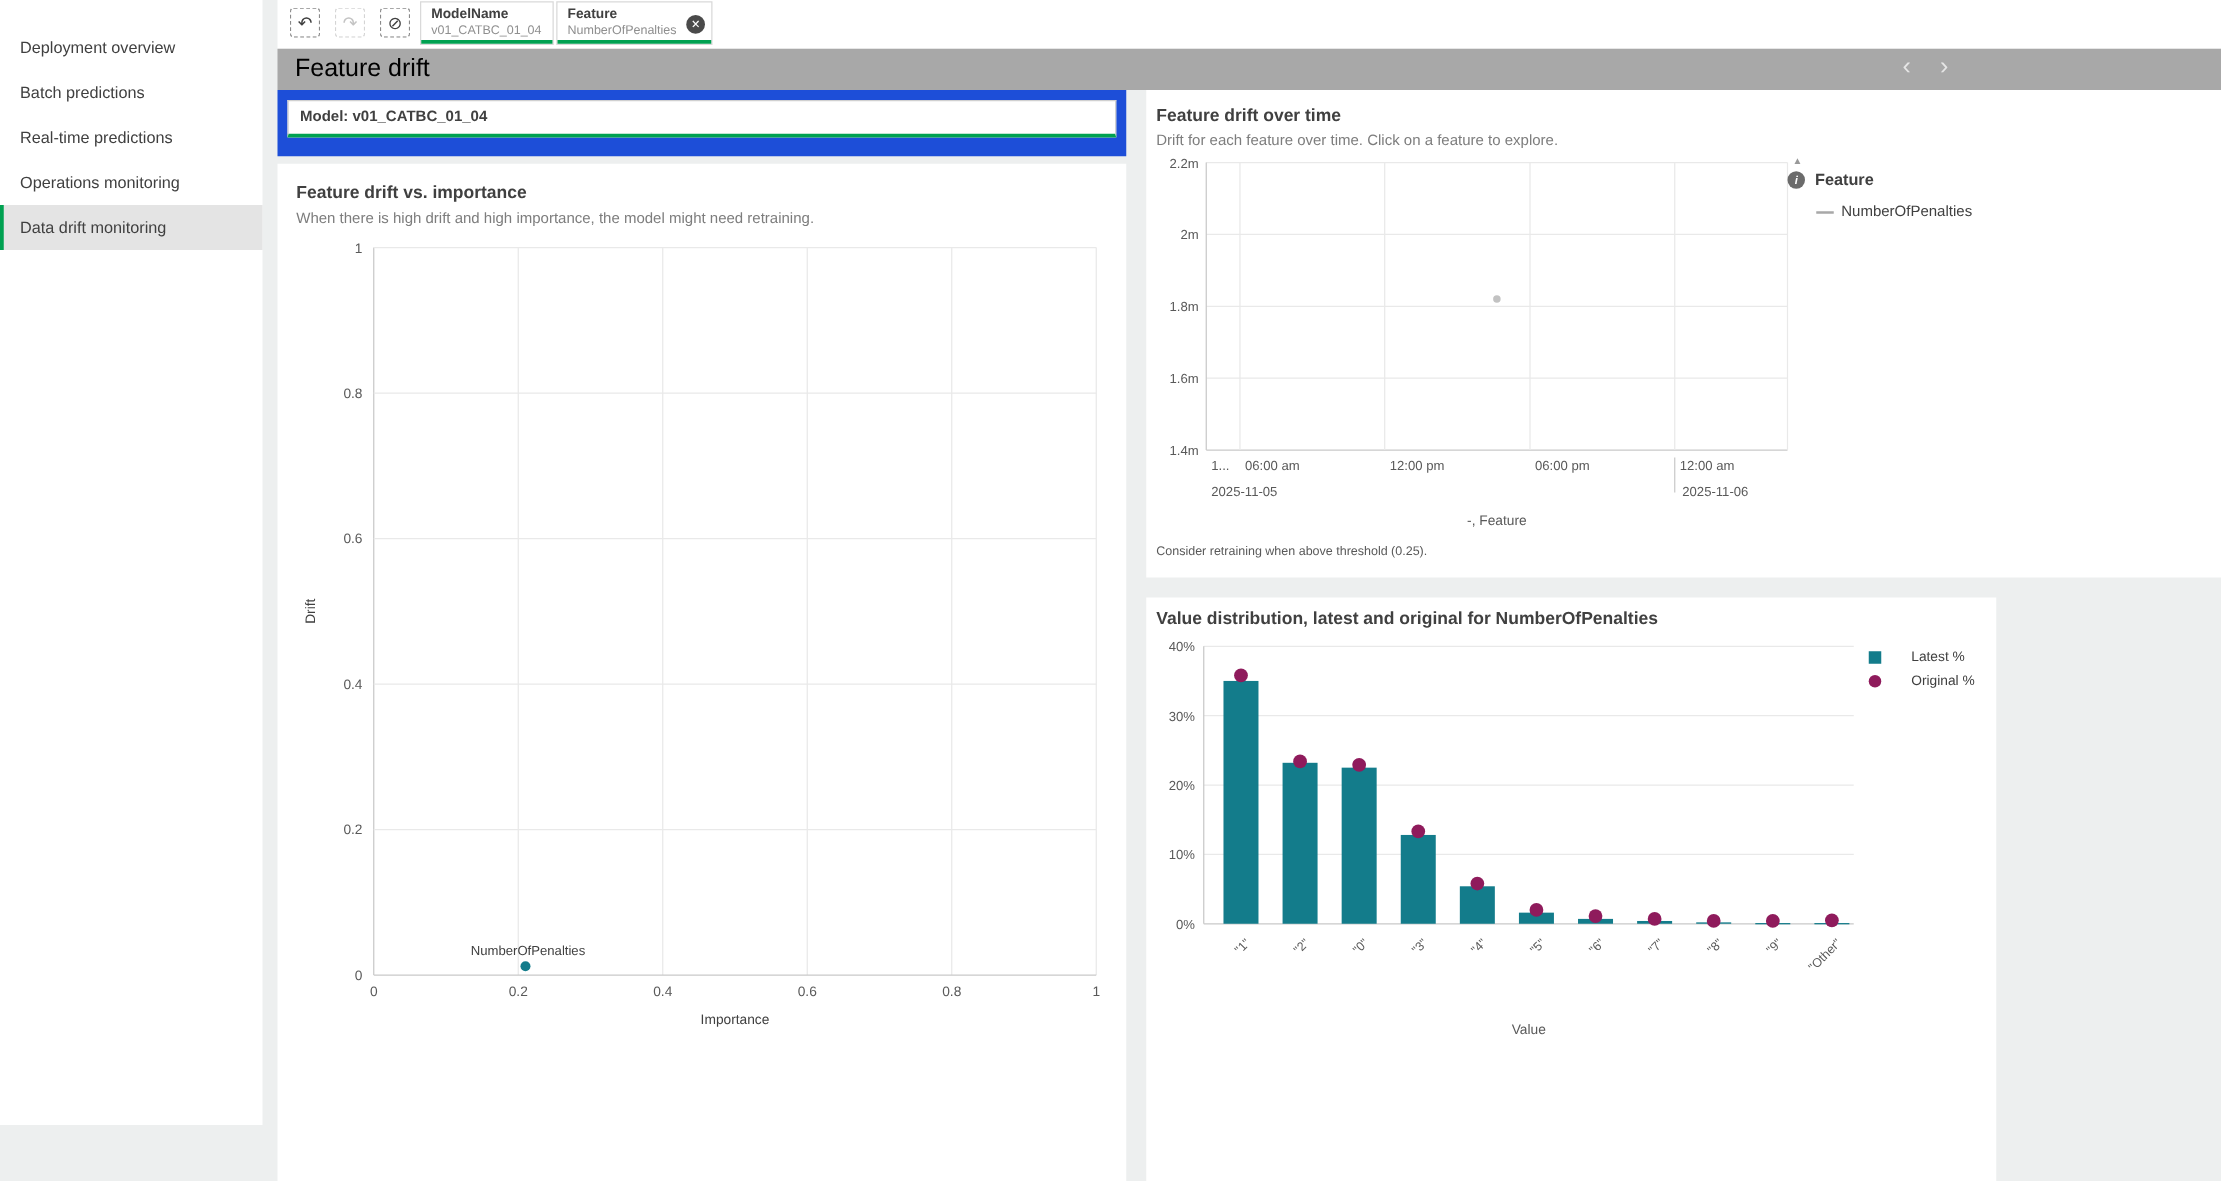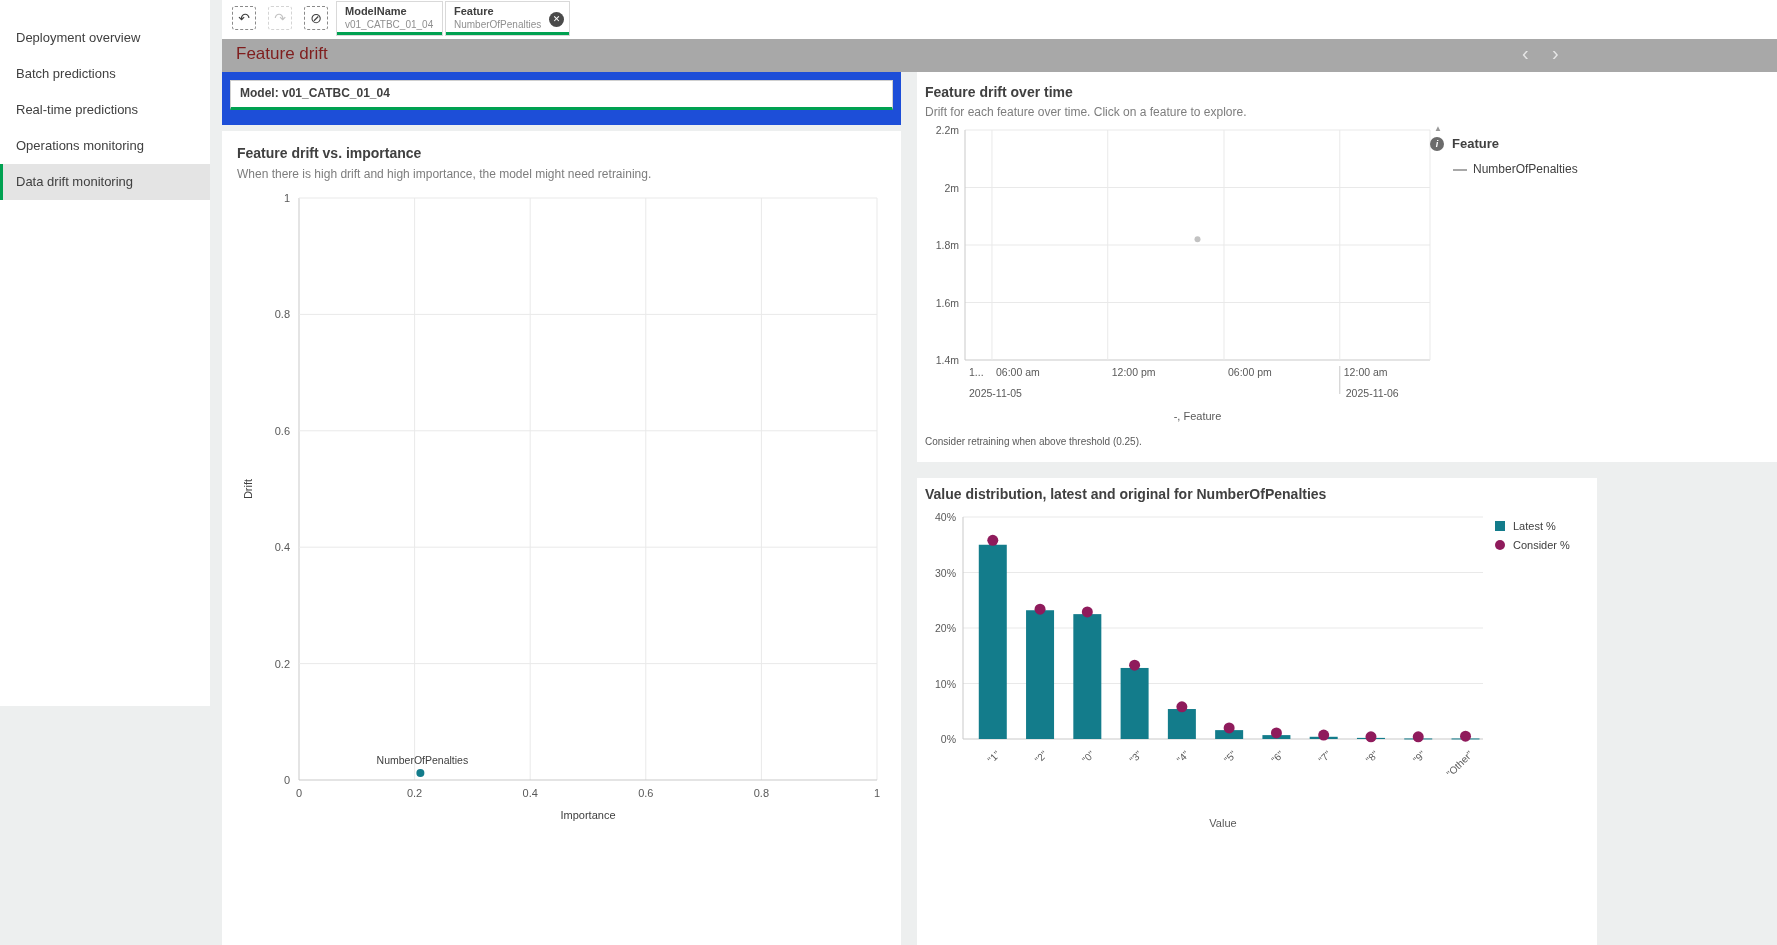--- a/index.html
+++ b/index.html
@@ -1,36 +1,36 @@
 <!DOCTYPE html>
 <html style="--green: #00A151; --teal: #137C8B; --magenta: #8F1B5C; --graybar: #A8A8A8;"><head>
 <meta charset="utf-8">
 <style>
   *{box-sizing:border-box;margin:0;padding:0}
   html,body{width:1777px;height:945px;background:#edefef;font-family:"Liberation Sans",sans-serif;overflow:hidden}
   body{position:relative}
 
   
-  .sidebar{position:absolute;left:0;top:0;width:210px;height:706px;background:#ffffff;padding-top:20px}
+  .sidebar{position:absolute;left:0;top:0;width:210px;height:900px;background:#ffffff;padding-top:20px}
   .side-item{height:36px;line-height:36px;padding-left:16px;font-size:13px;color:#404040;cursor:pointer;white-space:nowrap}
   .side-item.sel{background:#e4e4e4;border-left:3px solid var(--green);padding-left:13px}
 
   
   .topstrip{position:absolute;left:222px;top:0;width:1555px;height:39px;background:#ffffff}
   .tool{position:absolute;top:6px;width:24px;height:24px;border:1px dashed #8a8a8a;border-radius:3px;color:#404040;font-size:14px;text-align:center;line-height:22px;cursor:pointer}
   .tool.disabled{color:#c4c4c4;border-color:#d4d4d4}
   .chip{position:absolute;top:1px;height:35px;background:#fff;border:1px solid #d9d9d9;cursor:pointer}
   .chip-field{font-size:11px;font-weight:bold;color:#404040;padding:3px 0 0 8px;white-space:nowrap;overflow:hidden}
   .chip-value{font-size:10px;color:#8f8f8f;padding:2px 0 0 8px;white-space:nowrap;overflow:hidden}
   .chip-underline{position:absolute;left:0;right:0;bottom:0;height:3px;background:var(--green)}
   .chip-clear{position:absolute;right:5px;top:10px;width:15px;height:15px;border-radius:50%;background:#4a4a4a;color:#fff;font-size:9px;line-height:15px;text-align:center;cursor:pointer}
 
   
   .graybar{position:absolute;left:222px;top:39px;width:1555px;height:33px;background:var(--graybar)}
-  .sheet-title{position:absolute;left:14px;top:5px;font-size:17px;color:#7f1d1d}
+  .sheet-title{position:absolute;left:14px;top:5px;font-size:20px;color:#000000}
   .nav{position:absolute;top:3px;font-size:20px;color:#e6e6e6;cursor:pointer}
   .nav.prev{left:1300px}
   .nav.next{left:1330px}
 
   
   .filterband{position:absolute;left:222px;top:72px;width:679px;height:53px;background:#1d4ed8}
   .model-filter{position:absolute;left:8px;top:8px;width:663px;height:30px;background:#fff;border:1px solid #d0d0d0;border-bottom:3px solid var(--green);font-size:12px;font-weight:bold;color:#404040;line-height:25px;padding-left:9px;cursor:pointer}
 
   
   .card{position:absolute;background:#ffffff}
@@ -51,21 +51,21 @@
   
   .leg-caret{position:absolute;left:517px;top:52px;font-size:8px;color:#999}
   .leg-info{position:absolute;left:513px;top:65px;width:14px;height:14px;border-radius:50%;background:#6b6b6b;color:#fff;font-size:9px;font-weight:bold;font-style:italic;text-align:center;line-height:14px}
   .leg-title{position:absolute;left:535px;top:64px;font-size:13px;font-weight:bold;color:#404040}
   .leg-item{position:absolute;left:536px;top:90px;font-size:12px;color:#404040;cursor:pointer;white-space:nowrap}
   .leg-dash{display:inline-block;width:14px;height:2px;background:#a8a8a8;margin-right:6px;vertical-align:middle}
   .footnote{position:absolute;left:8px;top:364px;font-size:10px;color:#595959;white-space:nowrap}
 
   
   .bar-legend{position:absolute;left:578px;top:38px}
-  .leg-row{display:flex;align-items:center;gap:8px;height:19px;font-size:11px;color:#404040;cursor:pointer}
+  .leg-row{display:flex;align-items:center;gap:24px;height:19px;font-size:11px;color:#404040;cursor:pointer}
   .leg-sq{width:10px;height:10px;background:var(--teal)}
   .leg-dot{width:10px;height:10px;border-radius:50%;background:var(--magenta)}
 </style>
 </head>
 <body>
 
 <div class="sidebar">
   <div class="side-item"><span>Deployment overview</span></div>
   <div class="side-item"><span>Batch predictions</span></div>
   <div class="side-item"><span>Real-time predictions</span></div>
@@ -180,21 +180,21 @@
 
 <div class="card card-bar">
   <div class="card-title">Value distribution, latest and original for NumberOfPenalties</div>
   <div class="bar-legend">
     <div class="leg-row">
       <span class="leg-sq"></span>
       <span>Latest %</span>
     </div>
     <div class="leg-row">
       <span class="leg-dot"></span>
-      <span>Consider %</span>
+      <span>Original %</span>
     </div>
   </div>
   <svg id="bar-svg" width="860" height="390">
       <line x1="46" x2="566" y1="233" y2="233" stroke="#c9c9c9"></line>
       <text x="39" y="237" text-anchor="end" font-size="10.5" fill="#595959" font-family="Liberation Sans, sans-serif">0%</text>
       <line x1="46" x2="566" y1="177.5" y2="177.5" stroke="#e9e9e9"></line>
       <text x="39" y="181.5" text-anchor="end" font-size="10.5" fill="#595959" font-family="Liberation Sans, sans-serif">10%</text>
       <line x1="46" x2="566" y1="122" y2="122" stroke="#e9e9e9"></line>
       <text x="39" y="126" text-anchor="end" font-size="10.5" fill="#595959" font-family="Liberation Sans, sans-serif">20%</text>
       <line x1="46" x2="566" y1="66.5" y2="66.5" stroke="#e9e9e9"></line>

